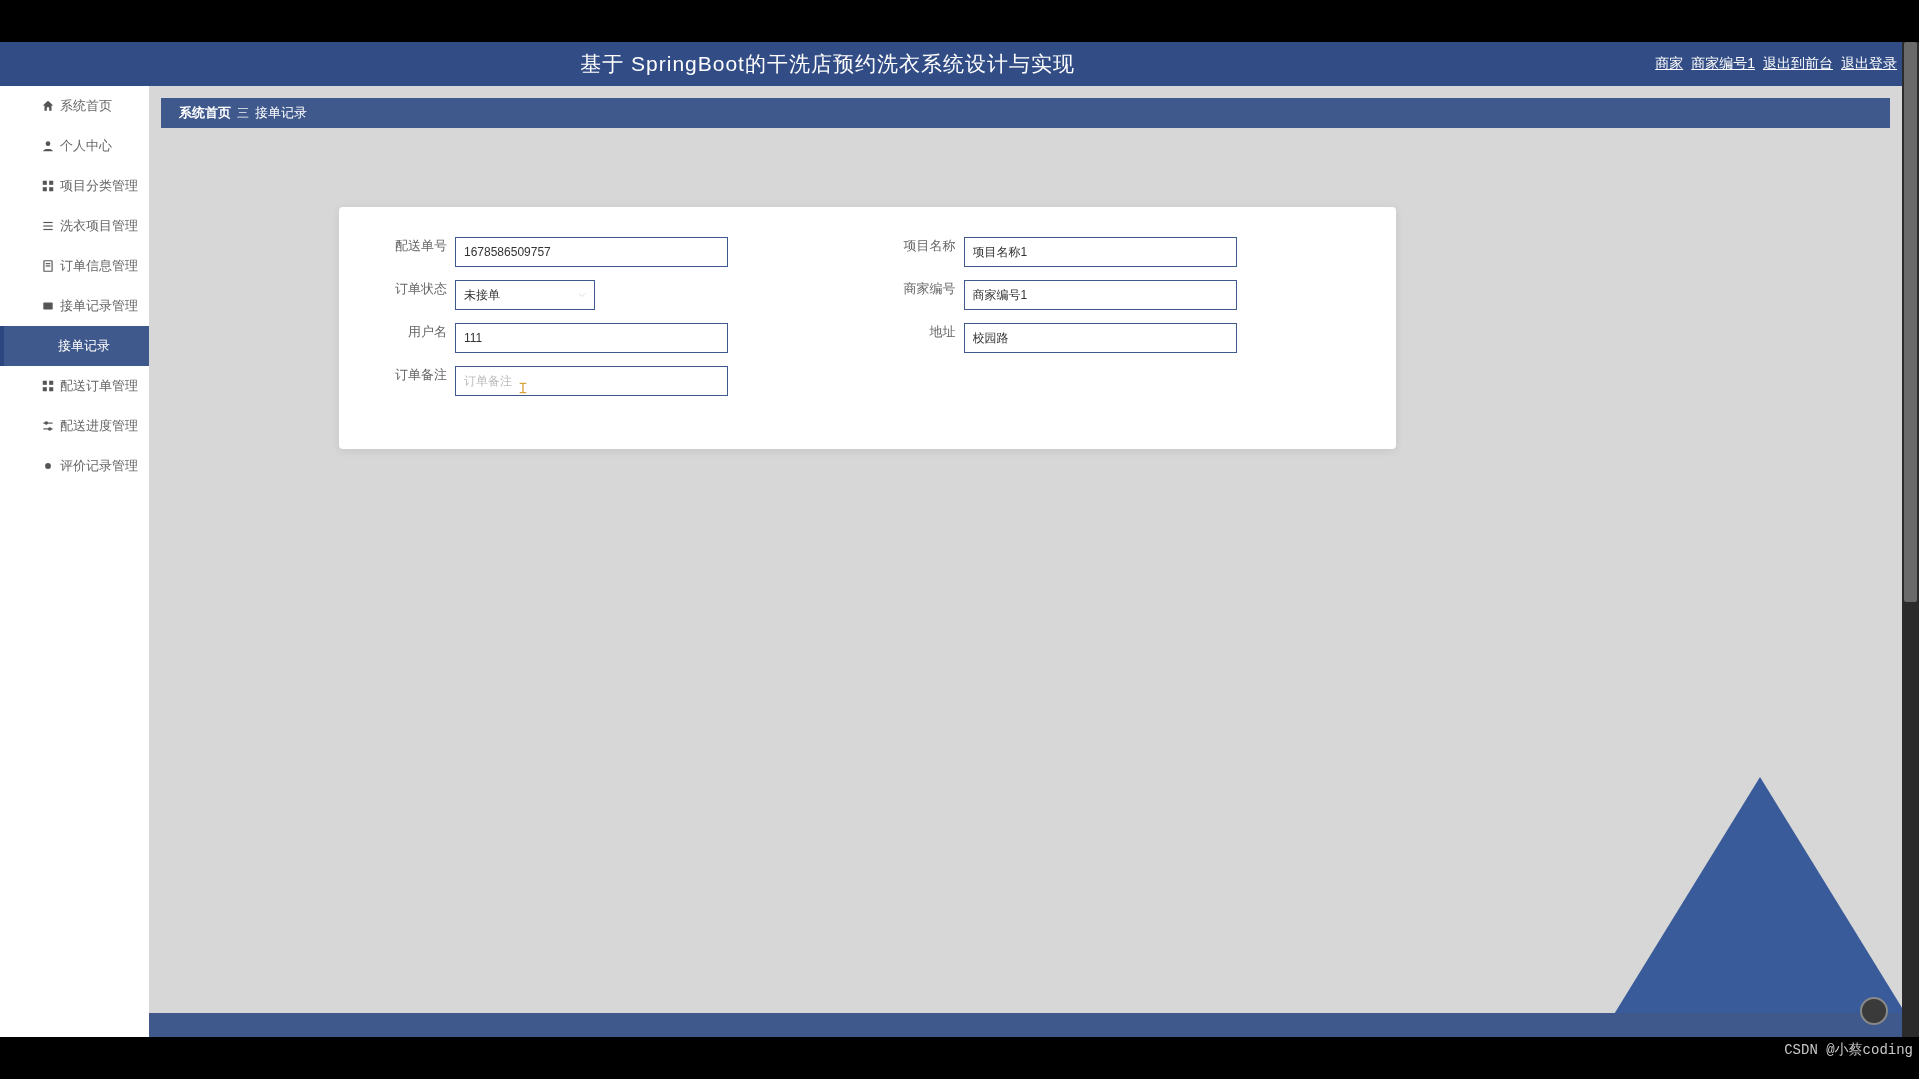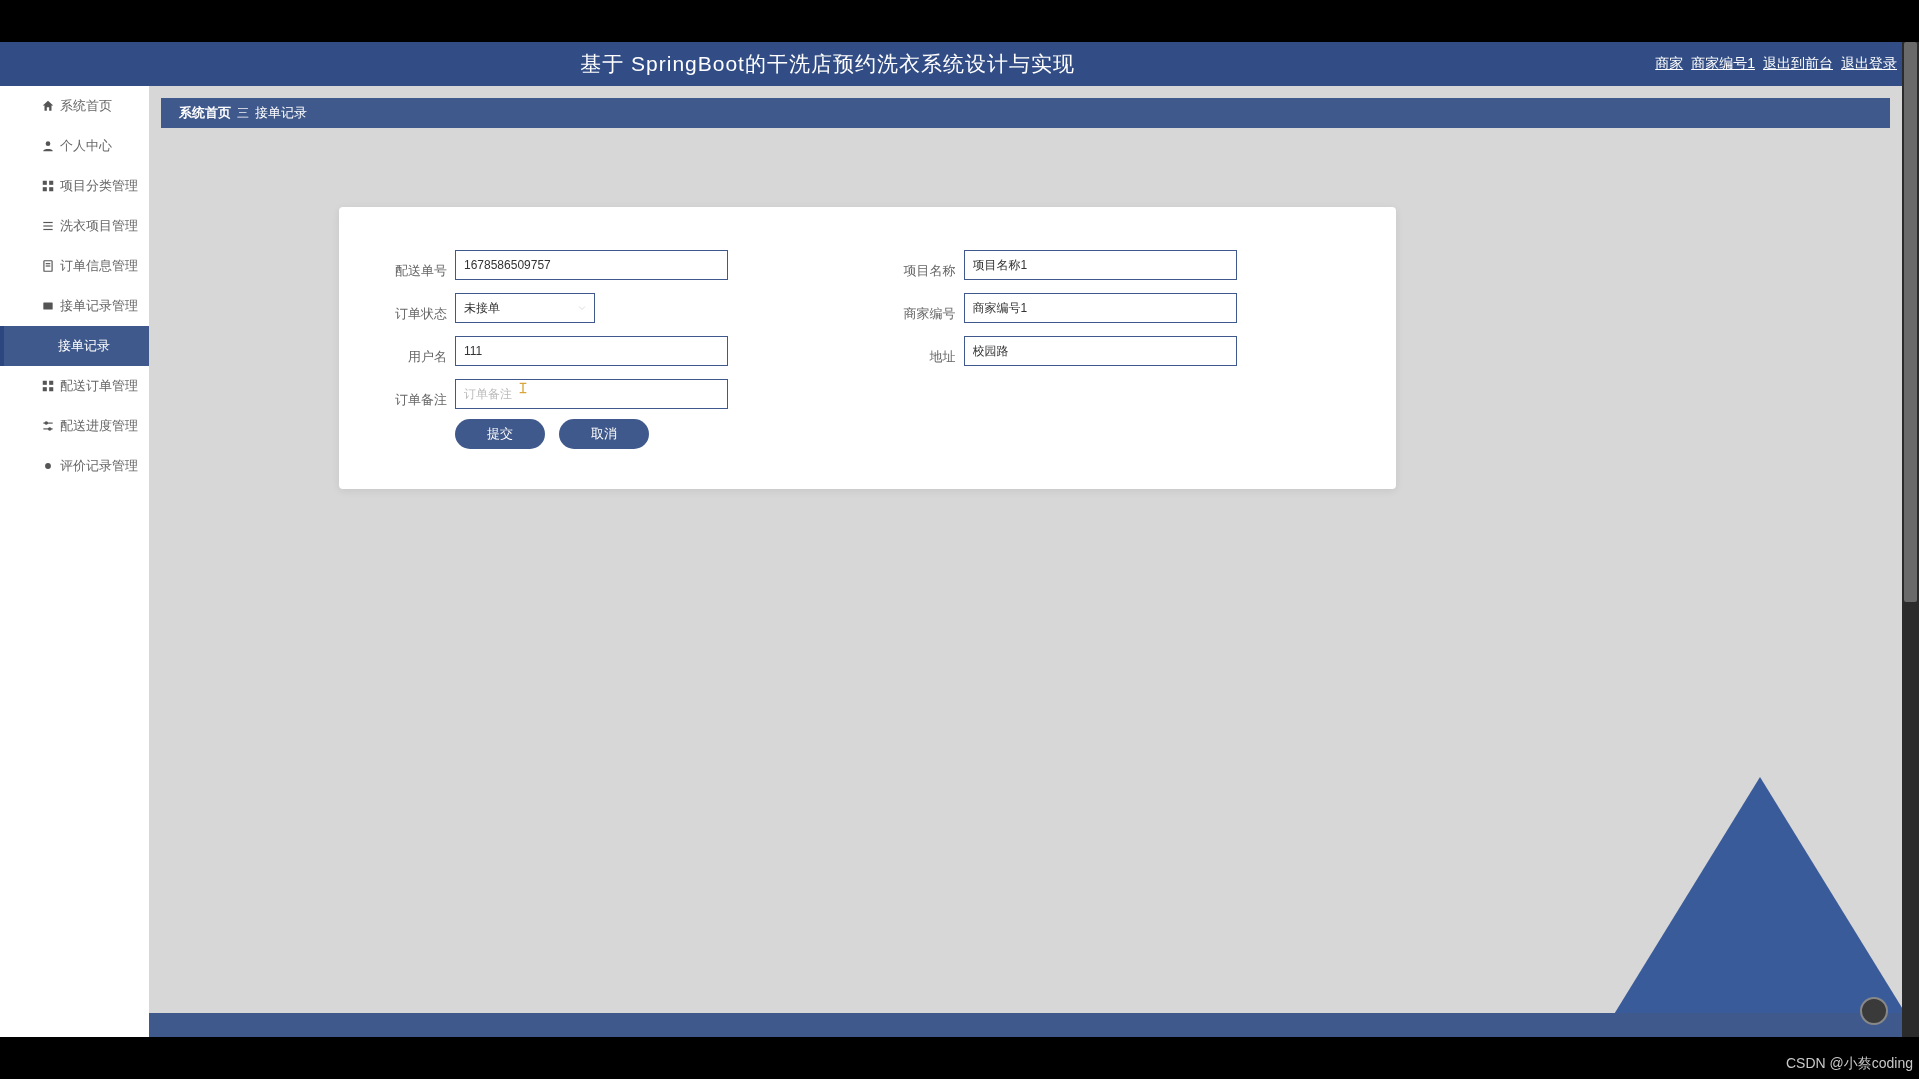--- a/index.html
+++ b/index.html
@@ -33,41 +33,41 @@
 .main { flex:1; background:#d7d7d7; position:relative; padding:12px; }
 
 .breadcrumb-bar { height:30px; background:#40598c; color:#fff; display:flex; align-items:center; padding-left:18px; font-size:13px; }
 .breadcrumb-bar .home { font-weight:700; }
 .breadcrumb-bar .sep { margin:0 6px; opacity:.9; font-size:12px; }
 
 .card { position:absolute; left:190px; top:121px; width:1057px; background:#fff; border-radius:4px; box-shadow:0 2px 8px rgba(0,0,0,.08); padding:30px 20px 40px 20px; }
 
 .form { display:flex; flex-wrap:wrap; }
 .col { width:50%; }
-.row { display:flex; align-items:flex-end; height:43px; }
+.row { display:flex; align-items:flex-start; height:43px; }
 .lbl { width:88px; text-align:right; font-size:13px; color:#666; margin-right:8px; }
 .inp { width:273px; height:30px; border:1px solid #40598c; font-size:12px; padding:0 8px; color:#333; background:#fff; }
 .inp.select { width:140px; position:relative; display:flex; align-items:center; }
 .inp.select .chev { position:absolute; right:6px; top:8px; opacity:.35; }
 .inp::placeholder { color:#bbb; }
 .cursor-mark { position:absolute; pointer-events:none; width:16px; height:16px; }
 
 .btns { margin-left:96px; margin-top:10px; display:flex; gap:14px; }
 .btn { width:90px; height:30px; border:none; border-radius:15px; background:#40598c; color:#fff; font-size:13px; cursor:pointer; }
 
 
 .triangle { position:absolute; right:0; bottom:0; width:0; height:0; border-left:160px solid transparent; border-right:160px solid transparent; border-bottom:260px solid #3a5b9a; transform: translateX(18px); pointer-events:none; }
 
 .footer-strip { position:absolute; left:0; right:0; bottom:0; height:24px; background:#40598c; }
 
 
 .float-circle { position:absolute; right:14px; bottom:12px; width:28px; height:28px; border-radius:50%; background:#3a3a3a; border:2px solid #888; }
 
 
-.watermark { position:absolute; right:6px; bottom:6px; color:#c9c9c9; font-size:14px; z-index:50; }
+.watermark { position:absolute; right:6px; bottom:20px; color:#c9c9c9; font-size:14px; z-index:50;font-family:Liberation Mono, monospace; }
 
 
 svg { display:block; }
 </style>
 </head>
 <body>
 
 <div class="letterbox-top"></div>
 
 <div class="viewport">
@@ -208,24 +208,20 @@
               <div class="lbl">用户名</div>
               <input class="inp" value="111" style="">
             </div>
             <div class="row" style="position:relative">
               <div class="lbl">订单备注</div>
               <input class="inp" placeholder="订单备注" style="">
               <svg class="cursor-mark" style="left:156px; top:14px" width="16" height="16" viewBox="0 0 24 24">
                   <path fill="#d9a43a" d="M11 4h2v16h-2zM7 4h4v2H7zm6 0h4v2h-4zM7 18h4v2H7zm6 0h4v2h-4z"></path>
                 </svg>
             </div>
-            <div class="btns">
-              <button class="btn">提交</button>
-              <button class="btn">取消</button>
-            </div>
           </div>
           <div class="col">
             <div class="row">
               <div class="lbl">项目名称</div>
               <input class="inp" value="项目名称1" style="">
             </div>
             <div class="row">
               <div class="lbl">商家编号</div>
               <input class="inp" value="商家编号1" style="">
             </div>

